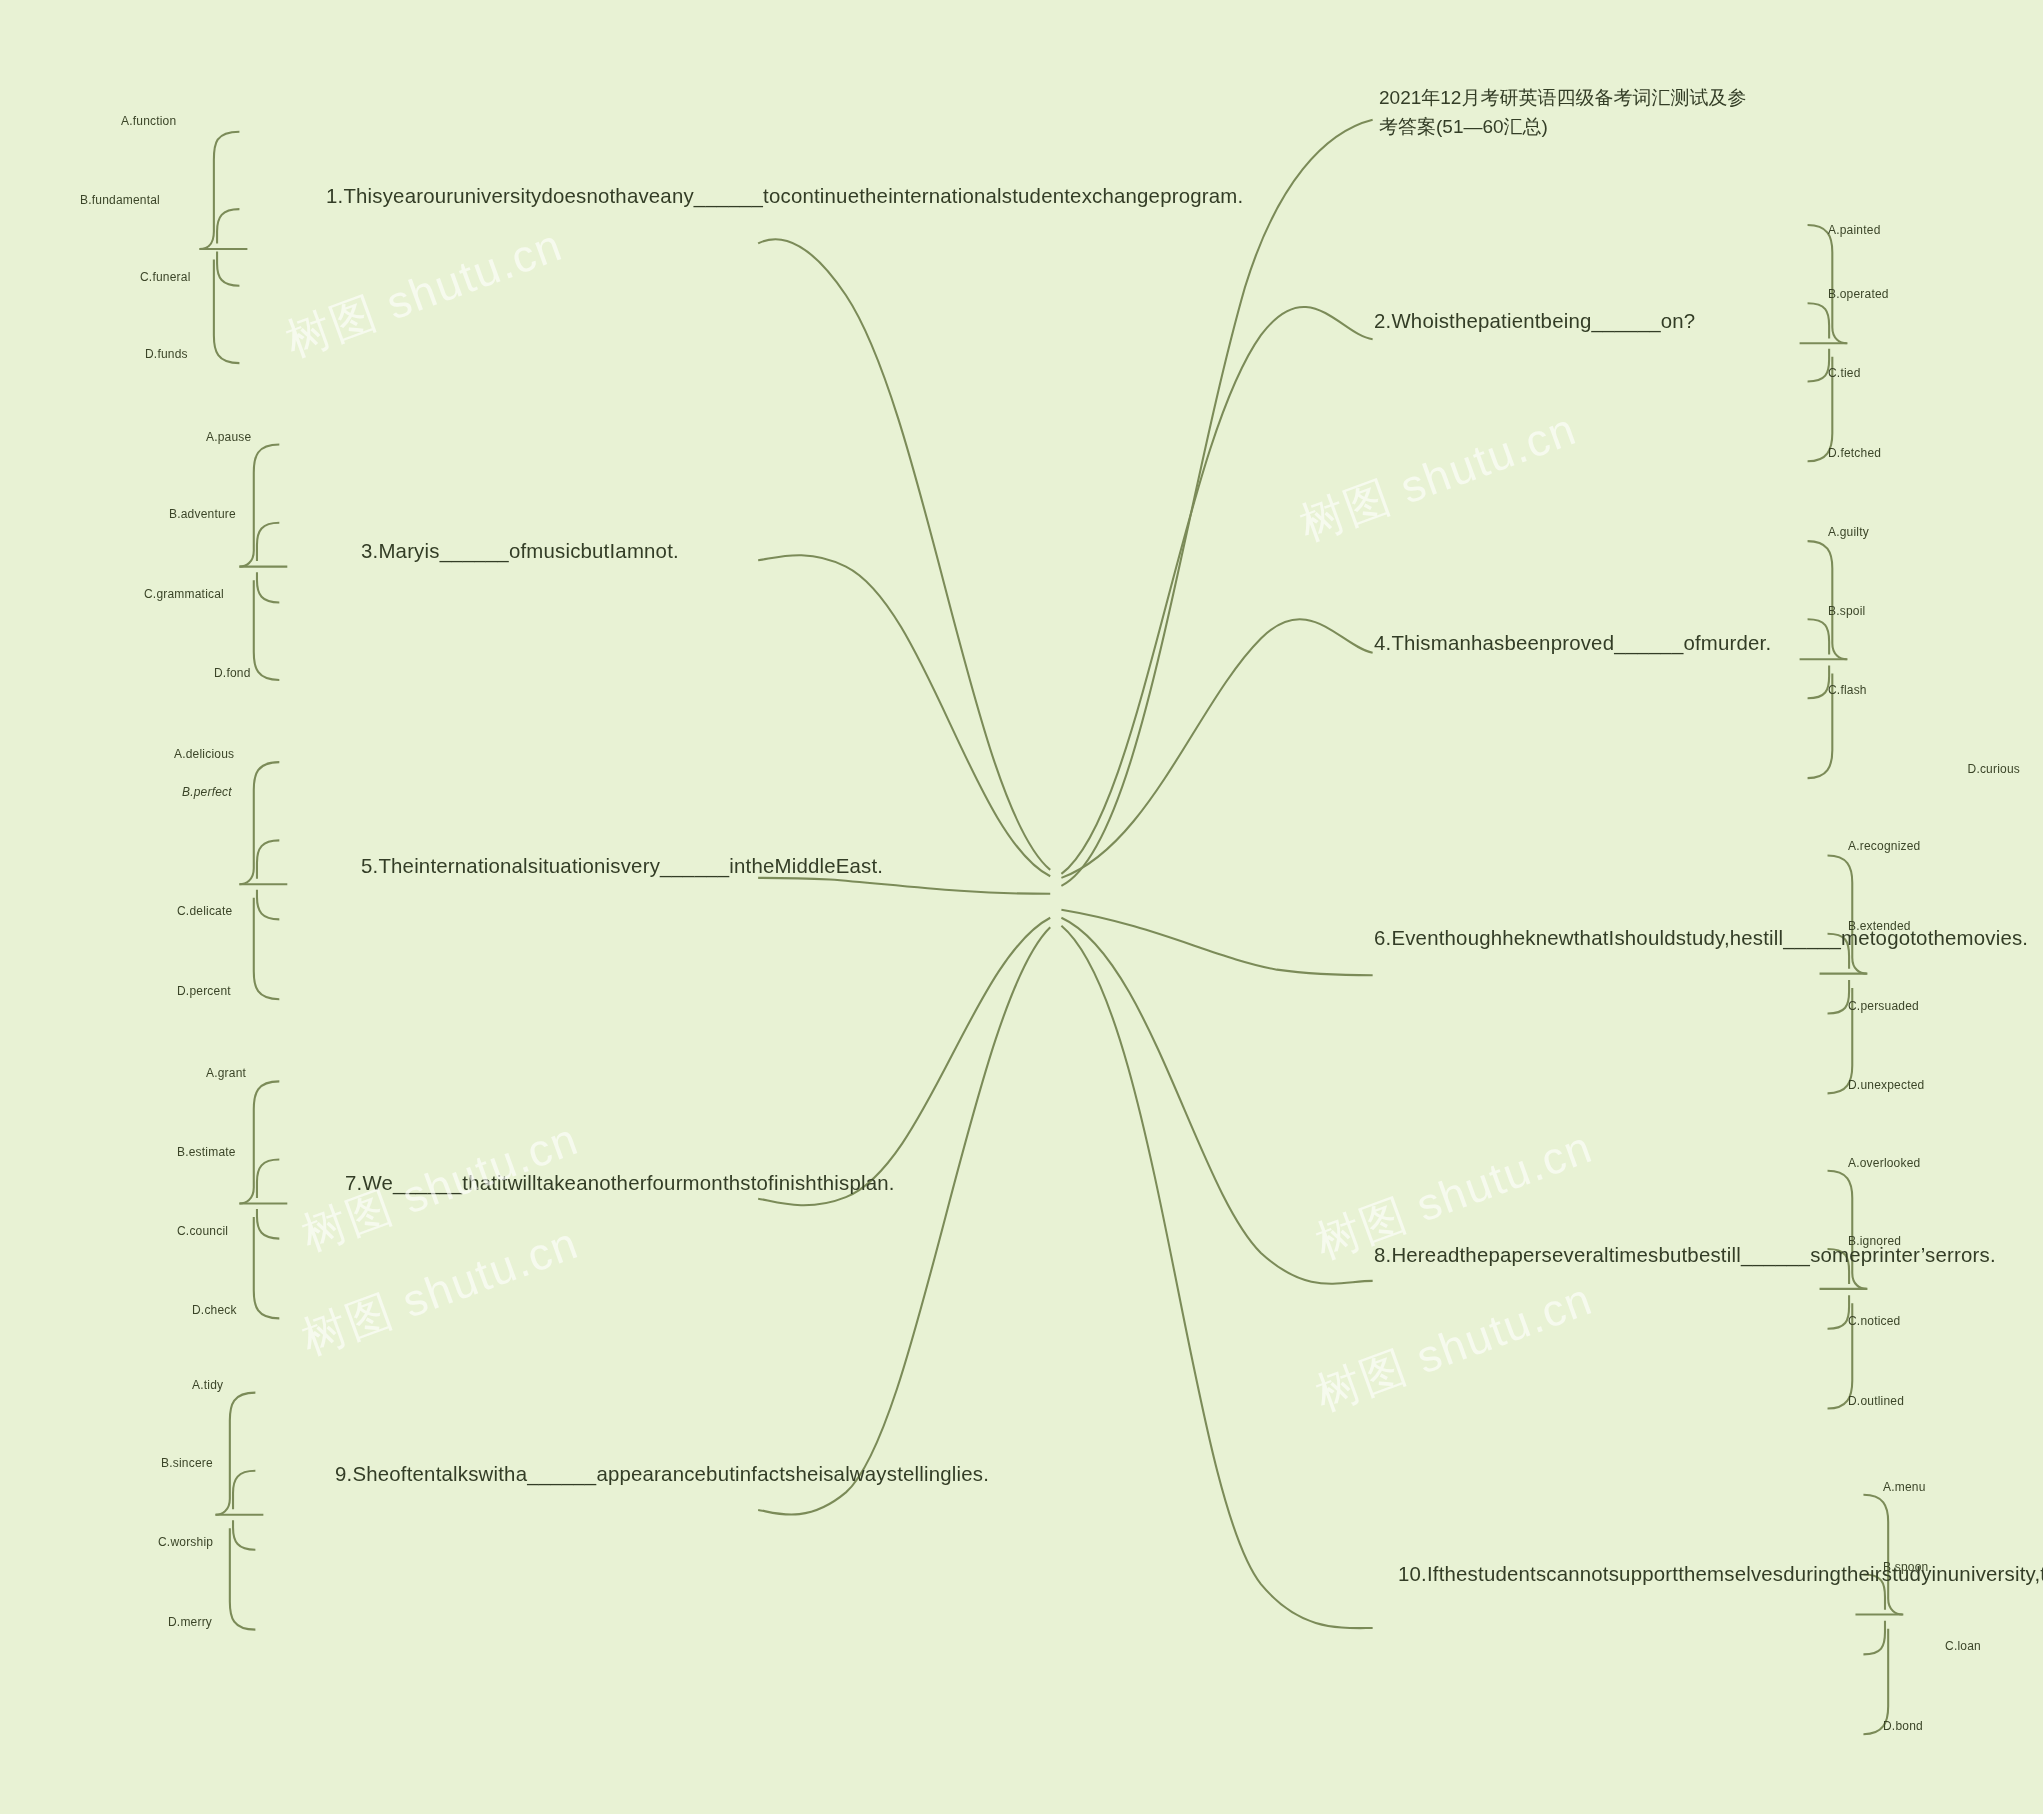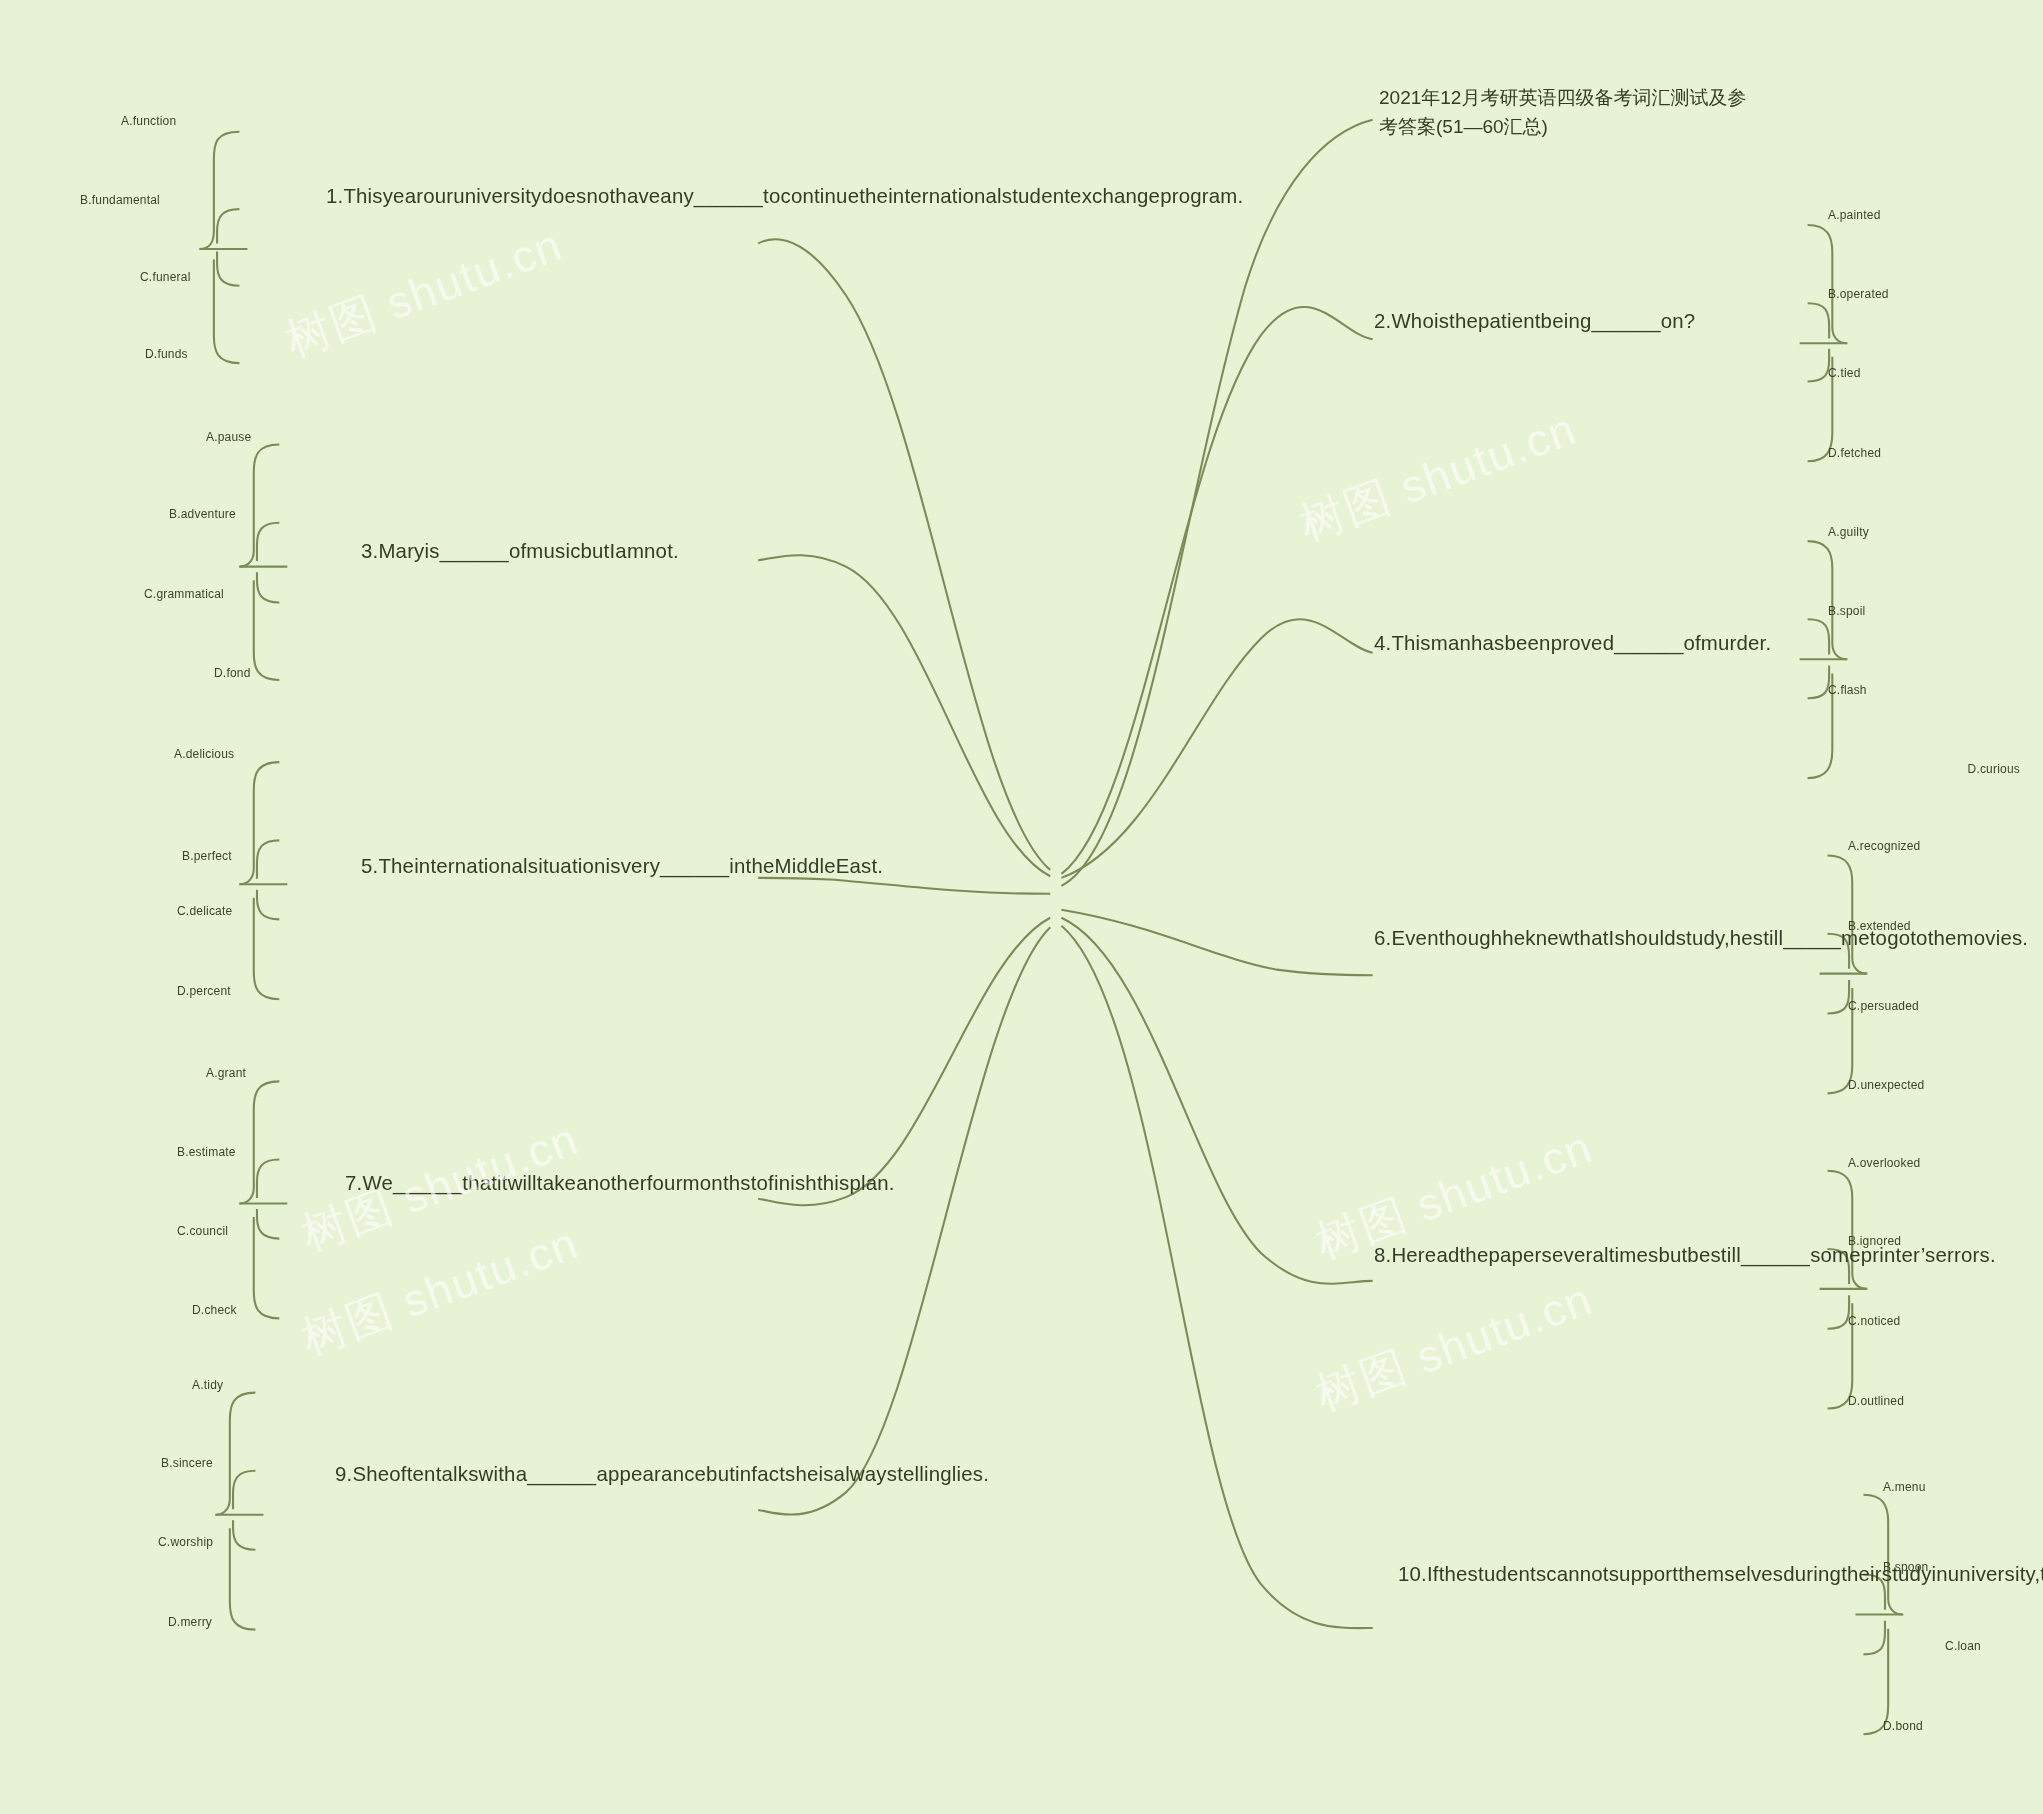--- a/index.html
+++ b/index.html
@@ -161,38 +161,38 @@
   <div class="node opt" style="left:145px; top:346px; width:160px; text-align:left;">D.funds</div>
 
   <div class="node qtext" style="left:361px; top:537px; width:361px;">3.Maryis______ofmusicbutIamnot.</div>
   <div class="node opt" style="left:206px; top:429px; width:160px; text-align:left;">A.pause</div>
   <div class="node opt" style="left:169px; top:506px; width:192px; text-align:left;">B.adventure</div>
   <div class="node opt" style="left:144px; top:586px; width:207px; text-align:left;">C.grammatical</div>
   <div class="node opt" style="left:214px; top:665px; width:160px; text-align:left;">D.fond</div>
 
   <div class="node qtext" style="left:361px; top:852px; width:361px;">5.Theinternationalsituationisvery______intheMiddleEast.</div>
   <div class="node opt" style="left:174px; top:746px; width:176px; text-align:left;">A.delicious</div>
-  <div class="node opt" style="left:182px; top:848px; width:176px; text-align:left;">B.perfect</div>
+  <div class="node opt" style="left:182px; top:784px; width:176px; text-align:left;font-style:italic;">B.perfect</div>
   <div class="node opt" style="left:177px; top:903px; width:176px; text-align:left;">C.delicate</div>
   <div class="node opt" style="left:177px; top:983px; width:176px; text-align:left;">D.percent</div>
 
   <div class="node qtext" style="left:345px; top:1169px; width:375px;">7.We______thatitwilltakeanotherfourmonthstofinishthisplan.</div>
   <div class="node opt" style="left:206px; top:1065px; width:160px; text-align:left;">A.grant</div>
   <div class="node opt" style="left:177px; top:1144px; width:176px; text-align:left;">B.estimate</div>
   <div class="node opt" style="left:177px; top:1223px; width:176px; text-align:left;">C.council</div>
   <div class="node opt" style="left:192px; top:1302px; width:176px; text-align:left;">D.check</div>
 
   <div class="node qtext" style="left:335px; top:1460px; width:375px;">9.Sheoftentalkswitha______appearancebutinfactsheisalwaystellinglies.</div>
   <div class="node opt" style="left:192px; top:1377px; width:160px; text-align:left;">A.tidy</div>
   <div class="node opt" style="left:161px; top:1455px; width:176px; text-align:left;">B.sincere</div>
   <div class="node opt" style="left:158px; top:1534px; width:176px; text-align:left;">C.worship</div>
   <div class="node opt" style="left:168px; top:1614px; width:176px; text-align:left;">D.merry</div>
 
   <div class="node qtext" style="left:1374px; top:307px; width:375px;">2.Whoisthepatientbeing______on?</div>
-  <div class="node opt" style="left:1828px; top:207px; width:192px; text-align:left;">A.painted</div>
+  <div class="node opt" style="left:1828px; top:222px; width:192px; text-align:left;">A.painted</div>
   <div class="node opt" style="left:1828px; top:286px; width:192px; text-align:left;">B.operated</div>
   <div class="node opt" style="left:1828px; top:365px; width:192px; text-align:left;">C.tied</div>
   <div class="node opt" style="left:1828px; top:445px; width:192px; text-align:left;">D.fetched</div>
 
   <div class="node qtext" style="left:1374px; top:629px; width:375px;">4.Thismanhasbeenproved______ofmurder.</div>
   <div class="node opt" style="left:1828px; top:524px; width:192px; text-align:left;">A.guilty</div>
   <div class="node opt" style="left:1828px; top:603px; width:192px; text-align:left;">B.spoil</div>
   <div class="node opt" style="left:1828px; top:682px; width:192px; text-align:left;">C.flash</div>
   <div class="node opt" style="left:1828px; top:761px; width:192px; text-align:right;">D.curious</div>
 

